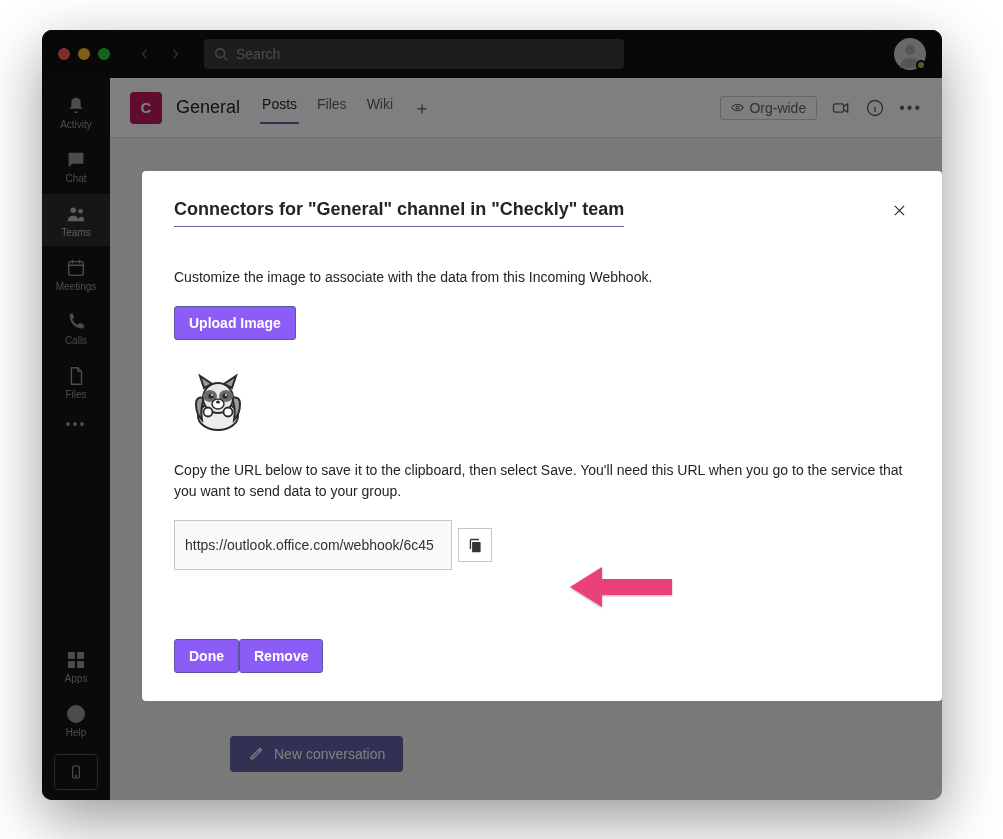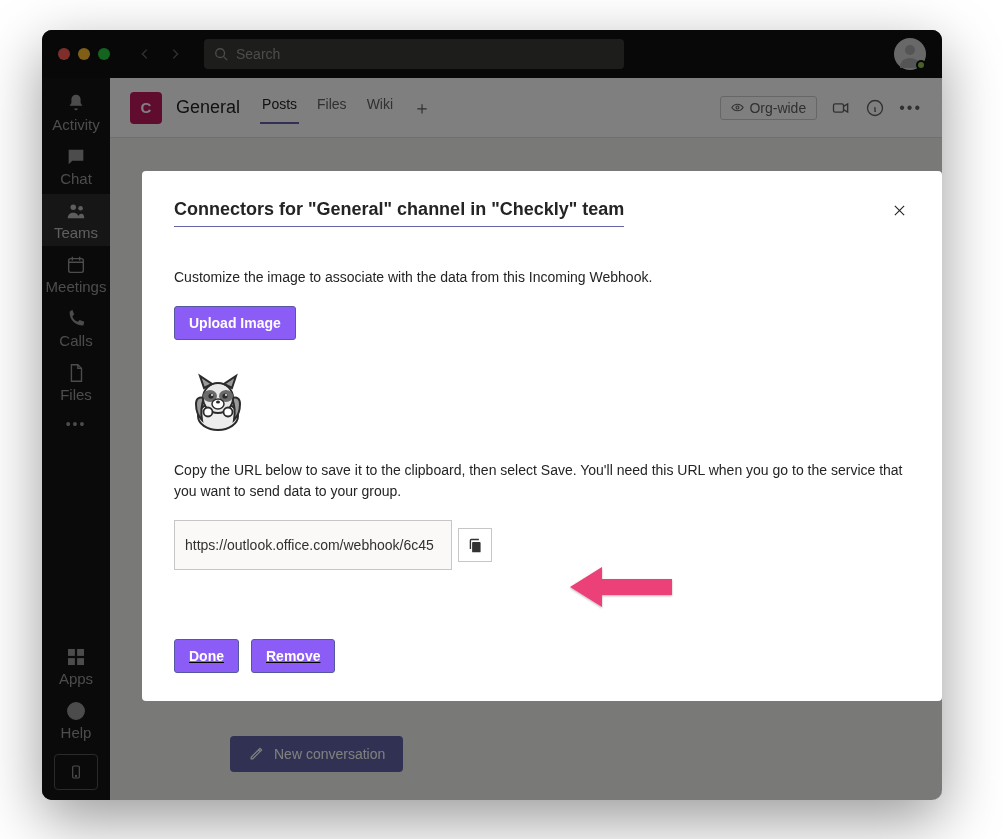--- a/index.html
+++ b/index.html
@@ -62,21 +62,21 @@
       gap: 2px;
     }
     .rail-item {
       width: 68px;
       height: 52px;
       display:flex;
       flex-direction:column;
       align-items:center;
       justify-content:center;
       color: #999;
-      font-size: 15px;
+      font-size: 10px;
       gap:2px;
       cursor:pointer;
       position: relative;
     }
     .rail-item.active { background:#2d2c2c; color:#bdbdbd; }
     .rail-item svg { width:22px; height:22px; }
     .rail-more { color:#999; margin:6px 0; letter-spacing:2px; font-size:14px;}
     .rail-bottom { margin-top:auto; margin-bottom:10px; width:100%; display:flex; flex-direction:column; align-items:center; gap:2px;}
     .rail-square { width:44px; height:36px; border:1px solid #555; border-radius:4px; display:flex; align-items:center; justify-content:center; color:#999; margin-top:6px;}
     .main { flex:1; background:#f3f2f1; display:flex; flex-direction:column;}
@@ -161,21 +161,21 @@
       font-size:14px;
       color:#323130;
     }
     .copy-btn {
       width:34px; height:34px;
       border:1px solid #c8c6c4;
       background:#fff;
       display:flex; align-items:center; justify-content:center;
       cursor:pointer;
     }
-    .modal-footer { margin-top:auto; display:flex; gap:12px;text-decoration:underline;}
+    .modal-footer { margin-top:auto; display:flex; }
     .arrow-annotation {
       position:absolute;
       top:529px;
       left:520px;
       pointer-events:none;
     }
     
     .icon-generic { width:22px; height:22px; fill:currentColor;}
     .raccoon {
       width: 64px; height: 64px;

